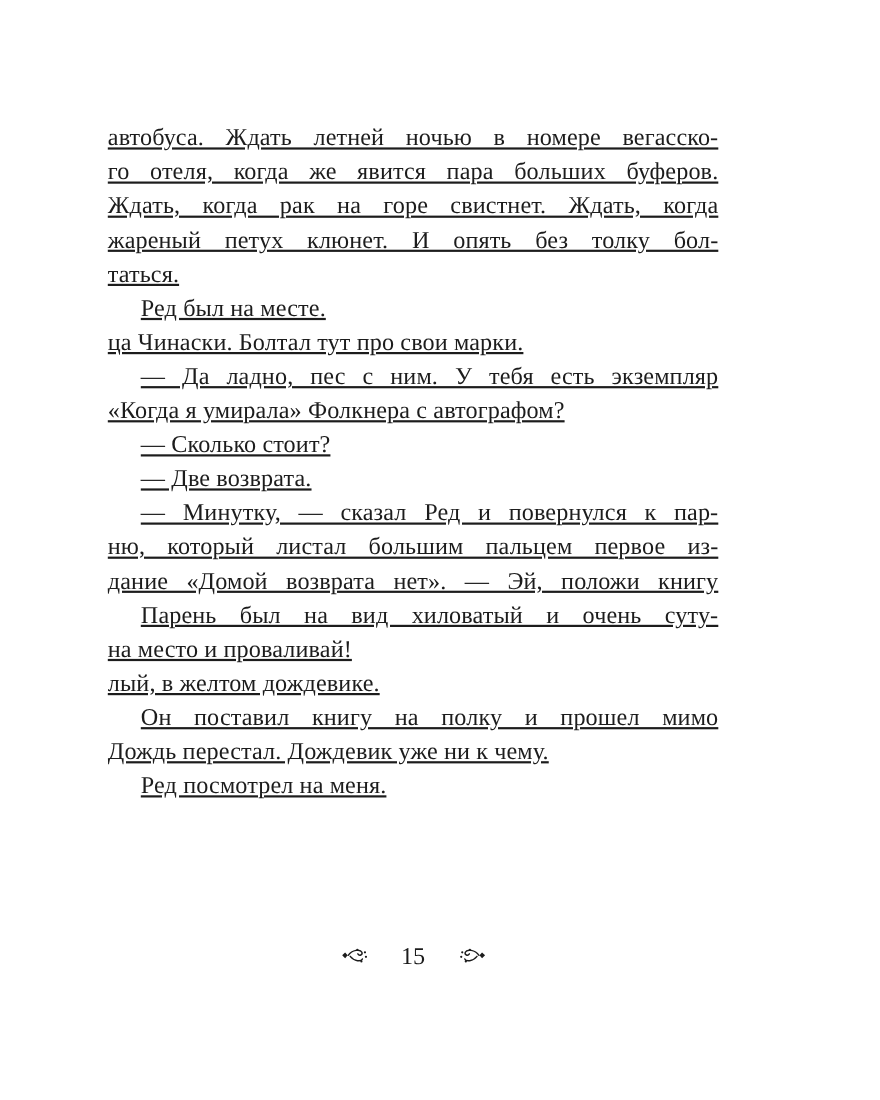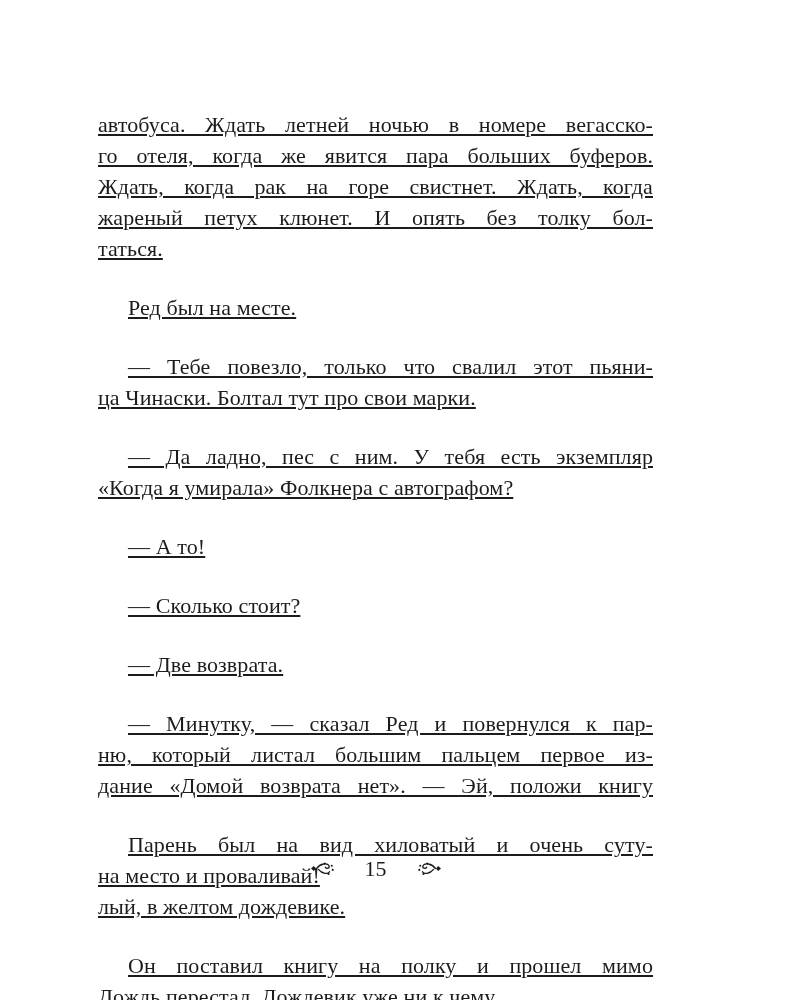--- a/index.html
+++ b/index.html
@@ -32,21 +32,20 @@
   }
   .line {
     text-align: justify;
     text-align-last: justify;
   }
   .line.last {
     text-align-last: left;
   }
   .line.indent {
     text-indent: 30px;
-    margin-top: 28px;
   }
   .footer {
     position: absolute;
     top: 853px;
     left: 98px;
     width: 555px;
     display: flex;
     align-items: center;
     justify-content: center;
     gap: 30px;
@@ -68,25 +67,23 @@
 
 <div class="page">
 
   <div id="text-block" class="text-block">
       <div class="line">автобуса. Ждать летней ночью в номере вегасско-</div>
       <div class="line">го отеля, когда же явится пара больших буферов.</div>
       <div class="line">Ждать, когда рак на горе свистнет. Ждать, когда</div>
       <div class="line">жареный петух клюнет. И опять без толку бол-</div>
       <div class="line last">таться.</div>
       <div class="line last indent">Ред был на месте.</div>
-      <div class="line indent">— Тебе повезло, только что свалил этот пьяни-</div>
       <div class="line last">ца Чинаски. Болтал тут про свои марки.</div>
       <div class="line indent">— Да ладно, пес с ним. У тебя есть экземпляр</div>
       <div class="line last">«Когда я умирала» Фолкнера с автографом?</div>
-      <div class="line last indent">— А то!</div>
       <div class="line last indent">— Сколько стоит?</div>
       <div class="line last indent">— Две возврата.</div>
       <div class="line indent">— Минутку, — сказал Ред и повернулся к пар-</div>
       <div class="line">ню, который листал большим пальцем первое из-</div>
       <div class="line">дание «Домой возврата нет». — Эй, положи книгу</div>
       <div class="line indent">Парень был на вид хиловатый и очень суту-</div>
       <div class="line last">на место и проваливай!</div>
       <div class="line last">лый, в желтом дождевике.</div>
       <div class="line indent">Он поставил книгу на полку и прошел мимо</div>
       <div class="line last">Дождь перестал. Дождевик уже ни к чему.</div>

